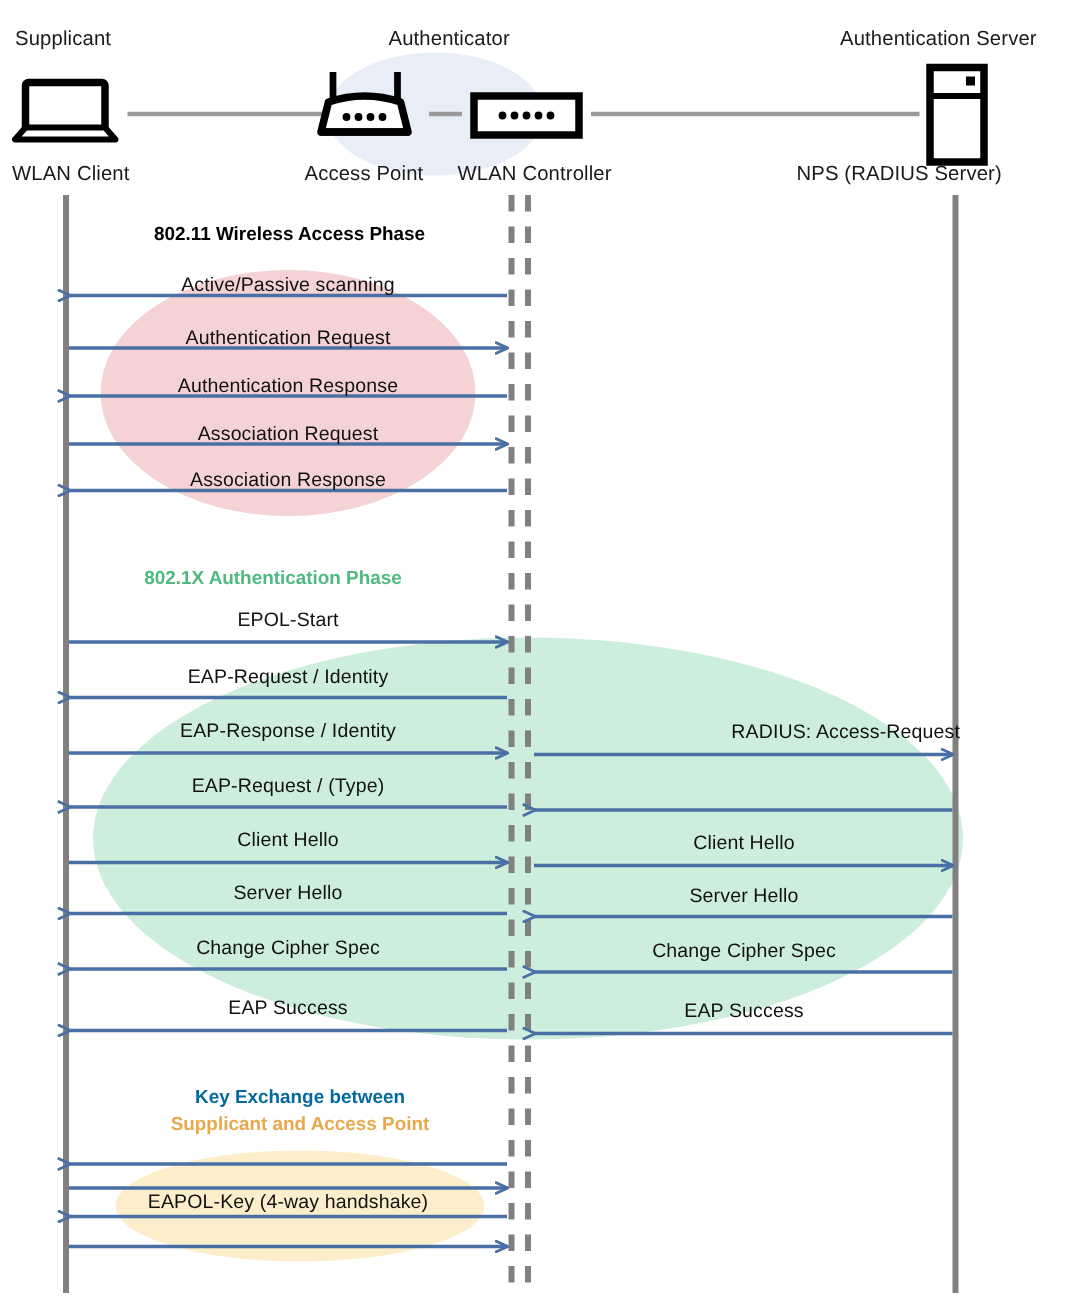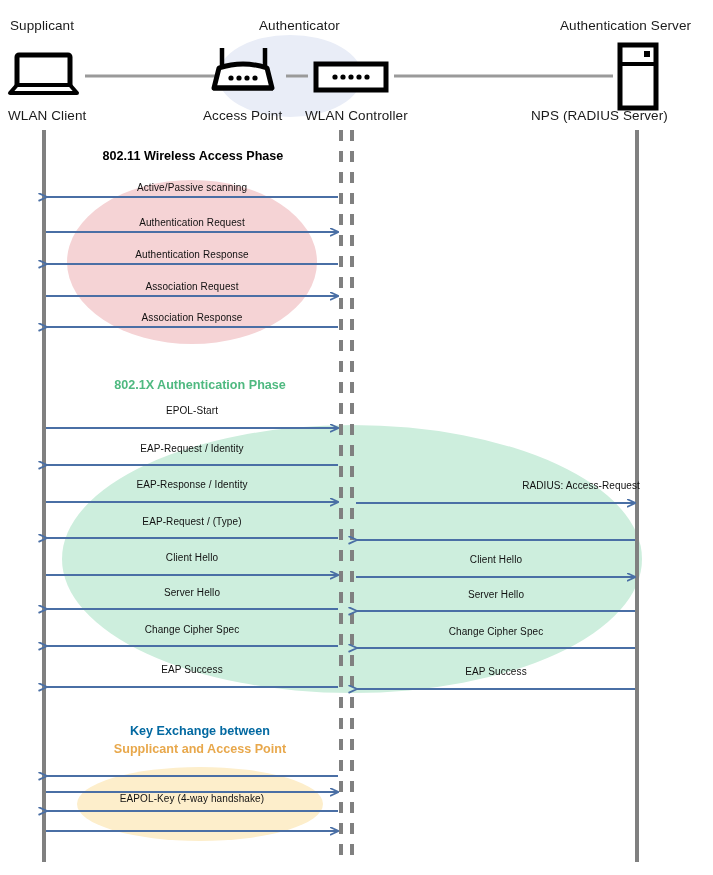--- a/index.html
+++ b/index.html
@@ -45,21 +45,21 @@
     position: absolute;
     font-size: 12.6px;
     font-weight: bold;
     white-space: nowrap;
     text-align: center;
     line-height: 18px;
   }
   
   .msg-label {
     position: absolute;
-    font-size: 10px;
+    font-size: 13px;
     color: #111111;
     white-space: nowrap;
     text-align: center;
     letter-spacing: 0.1px;
   }
 </style>
 </head>
 <body>
 
 <div id="diagram">
@@ -173,21 +173,21 @@
     <div class="actor-title" style="left:10px; top:18px;">Supplicant</div>
     <div class="actor-title" style="left:259px; top:18px;">Authenticator</div>
     <div class="actor-title" style="left:560px; top:18px;">Authentication Server</div>
 
     <div class="actor-sublabel" style="left:8px; top:108px;">WLAN Client</div>
     <div class="actor-sublabel" style="left:203px; top:108px;">Access Point</div>
     <div class="actor-sublabel" style="left:305px; top:108px;">WLAN Controller</div>
     <div class="actor-sublabel" style="left:531px; top:108px;text-align:right;">NPS (RADIUS Server)</div>
 
     <div class="phase-label" style="left:85px; top:147px; width:216px; color:#000000;">802.11 Wireless Access Phase</div>
-    <div class="phase-label" style="left:95px; top:376px; width:210px; color:#4fb980;">802.1X Authentication Phase</div>
+    <div class="phase-label" style="left:77px; top:376px; width:210px; color:#4fb980;">802.1X Authentication Phase</div>
     <div class="phase-label" style="left:95px; top:722px; width:210px; color:#0369a1;">Key Exchange between</div>
     <div class="phase-label" style="left:95px; top:740px; width:210px; color:#e8a84c;">Supplicant and Access Point</div>
 
     <div class="msg-label" style="left:42px; top:182px; width:300px;">Active/Passive scanning</div>
     <div class="msg-label" style="left:42px; top:217px; width:300px;">Authentication Request</div>
     <div class="msg-label" style="left:42px; top:249px; width:300px;">Authentication Response</div>
     <div class="msg-label" style="left:42px; top:281px; width:300px;">Association Request</div>
     <div class="msg-label" style="left:42px; top:312px; width:300px;">Association Response</div>
 
     <div class="msg-label" style="left:42px; top:405px; width:300px;">EPOL-Start</div>

